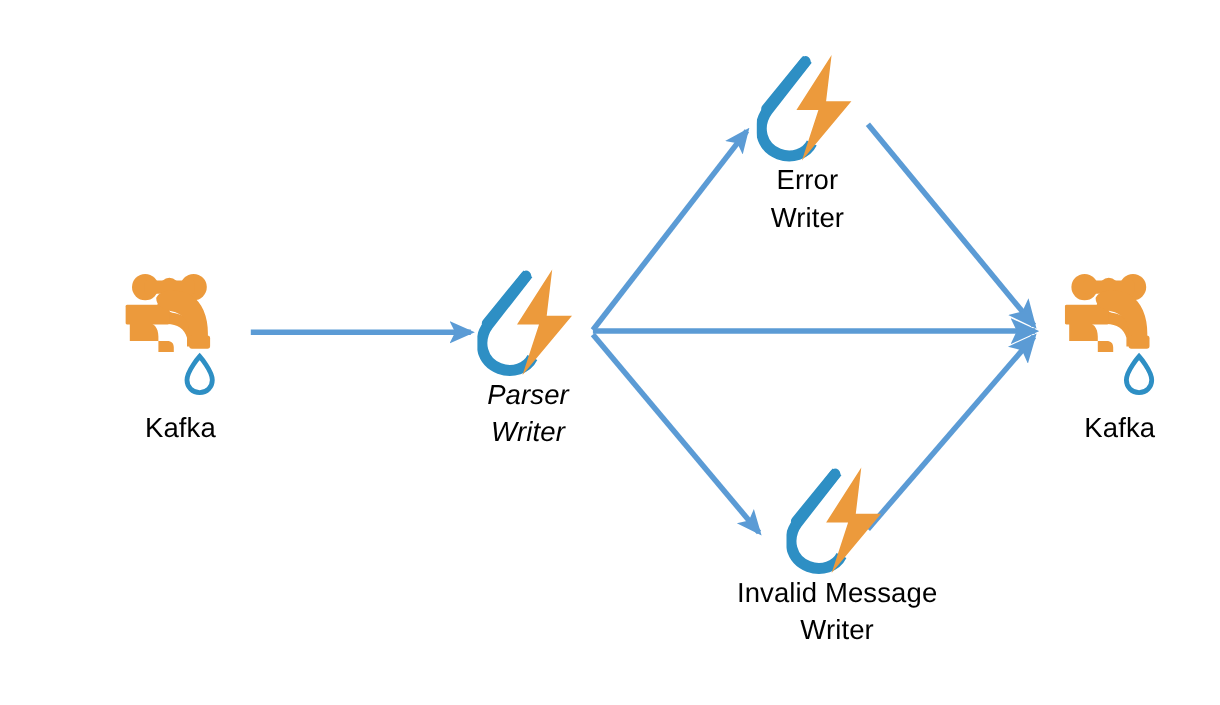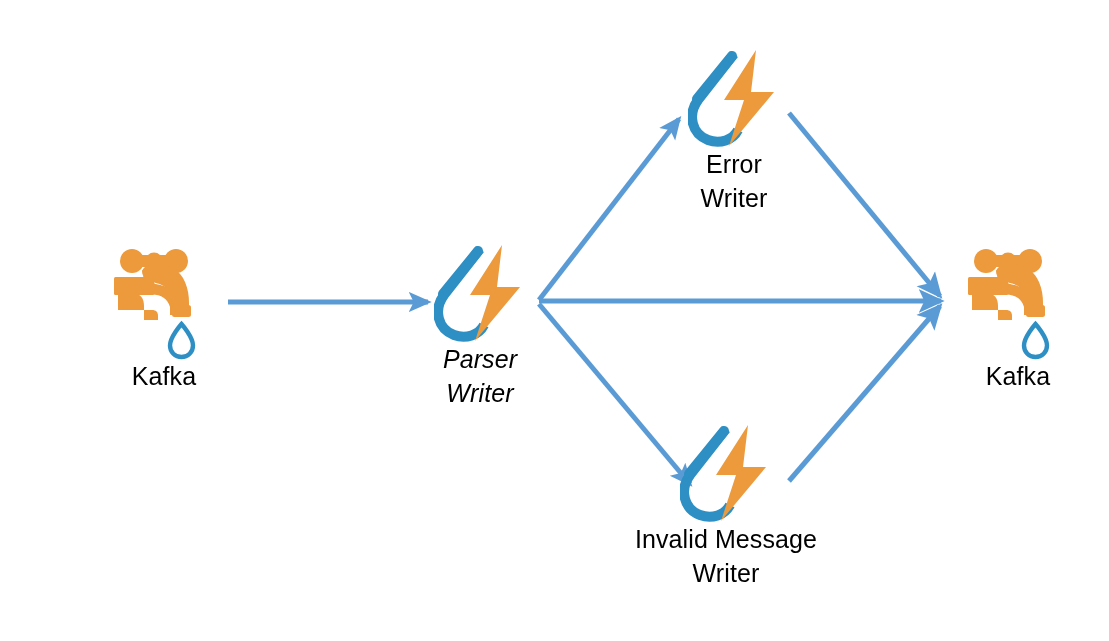--- a/index.html
+++ b/index.html
@@ -38,21 +38,21 @@
   .node-label {
     text-align: center;
     color: #000000;
     font-family: "Liberation Sans", sans-serif;
     font-size: 25px;
     line-height: 1.34;
     white-space: pre;
     letter-spacing: 0.1px;
   }
   .kafka-node .node-label {
-    margin-top: 0;
+    margin-top: 13px;
   }
   .spark-node .node-label {
     margin-top: 0px;
   }
 </style>
 </head>
 <body>
 
 <div id="diagram-canvas">
 
@@ -125,21 +125,21 @@
       <svg width="92" height="100" viewBox="0 0 92 100" xmlns="http://www.w3.org/2000/svg">
         <path d="M46 6 L10 52 C-1 67 4 86 20 92 C32 96.5 45 92 50 82" fill="none" stroke="#2E8FC4" stroke-width="10" stroke-linecap="butt" stroke-linejoin="round"></path>
         <path d="M44 8 L9 51" fill="none" stroke="#2E8FC4" stroke-width="10" stroke-linecap="round"></path>
         <path d="M68 2 L36 52 L56 52 L41 98 L86 44 L63 44 Z" fill="#EC9A3C"></path>
       </svg>
     </span>
     <span class="node-label">Error
 Writer</span>
   </div>
 
-  <div class="node spark-node" style="left:608px; top:423px; width:236px;">
+  <div class="node spark-node" style="left:643px; top:423px; width:236px;">
     <span class="node-icon">
       <svg width="92" height="100" viewBox="0 0 92 100" xmlns="http://www.w3.org/2000/svg">
         <path d="M46 6 L10 52 C-1 67 4 86 20 92 C32 96.5 45 92 50 82" fill="none" stroke="#2E8FC4" stroke-width="10" stroke-linecap="butt" stroke-linejoin="round"></path>
         <path d="M44 8 L9 51" fill="none" stroke="#2E8FC4" stroke-width="10" stroke-linecap="round"></path>
         <path d="M68 2 L36 52 L56 52 L41 98 L86 44 L63 44 Z" fill="#EC9A3C"></path>
       </svg>
     </span>
     <span class="node-label">Invalid Message
 Writer</span>
   </div>

